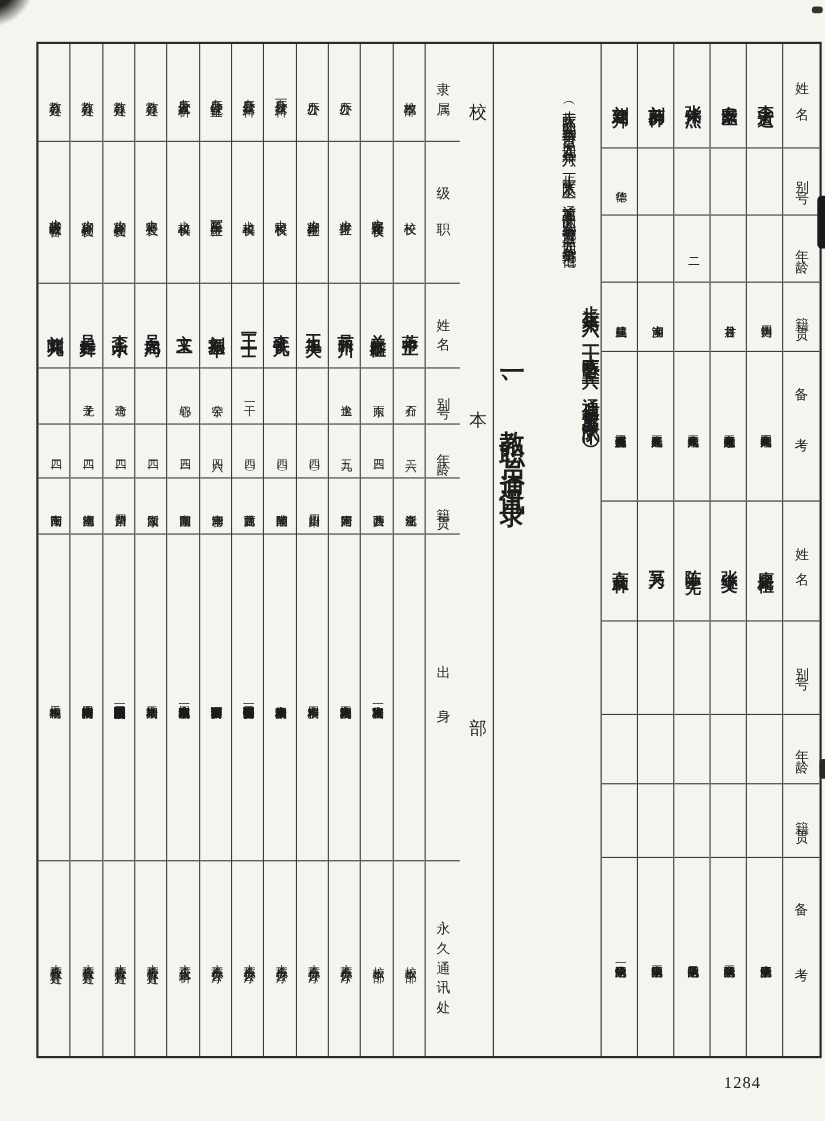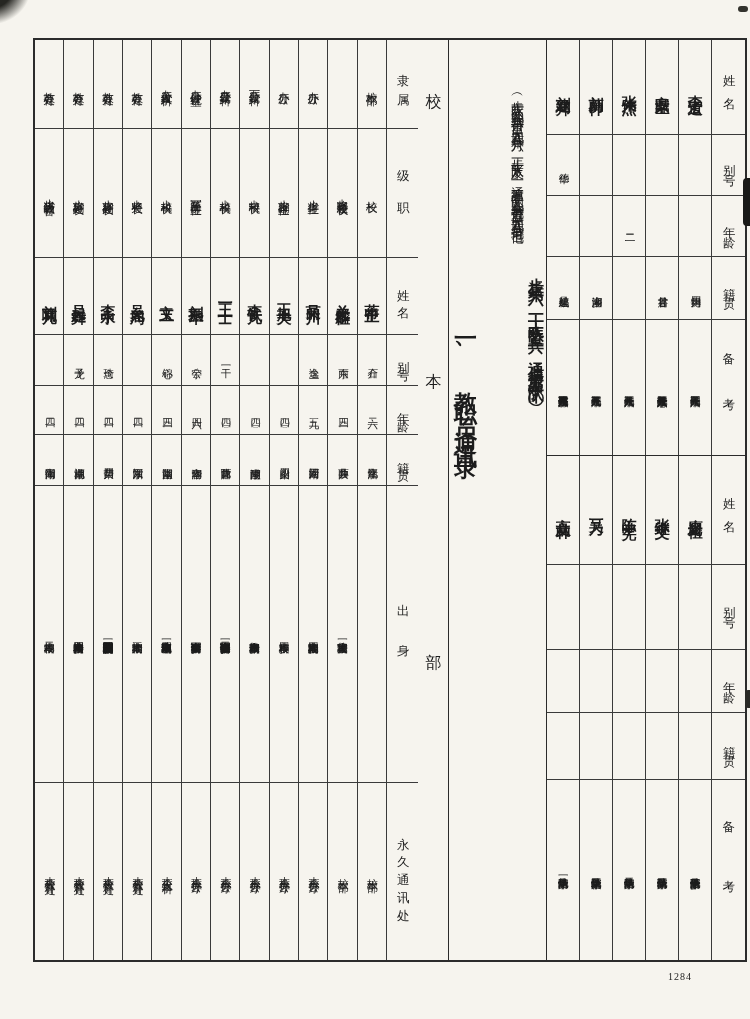--- a/index.html
+++ b/index.html
@@ -52,21 +52,21 @@
   .rt2 .rn{height:108px}.rt2 .ra{height:84px}.rt2 .rg{height:62px}.rt2 .ro{height:66px}
   .rn>span{font-size:15px;font-weight:bold;letter-spacing:3px}
   .ra>span,.rg>span,.ro>span{font-size:10.5px}
   .rb>span{font-size:10.5px;line-height:1.3}
   .rhead .cell>span{font-size:12.5px;font-weight:normal}
   .rhead .rn>span{letter-spacing:22px}
   .rhead .ra>span,.rhead .rg>span,.rhead .ro>span{letter-spacing:10px}
   .rhead .rb>span{letter-spacing:46px}
   .rt2 .rhead .rb>span{letter-spacing:60px}
 
-  .pageno{position:absolute;right:58px;bottom:37px;font-size:10px;letter-spacing:1px}
+  .pageno{position:absolute;right:58px;bottom:25px;font-size:15px;letter-spacing:1px}
 
   
   .art1{position:absolute;left:-10px;top:-12px;width:40px;height:36px;background:radial-gradient(ellipse at top left,#262622 40%,rgba(0,0,0,0) 72%)}
   .art2{position:absolute;right:0;top:178px;width:7px;height:48px;background:#191917;border-radius:4px 0 0 4px}
   .art3{position:absolute;right:0;top:690px;width:5px;height:18px;background:#2a2a26;border-radius:3px 0 0 3px}
   .art4{position:absolute;right:2px;top:6px;width:10px;height:6px;background:#33332e;border-radius:3px}
 </style>
 </head>
 <body>
 

